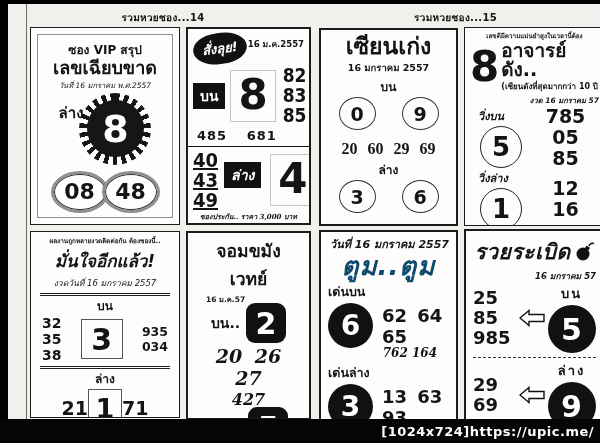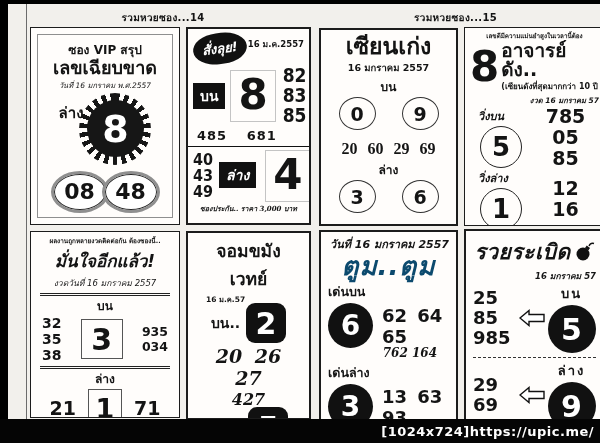--- a/index.html
+++ b/index.html
@@ -36,21 +36,21 @@
   .sl-top { display:flex; justify-content:space-between; align-items:flex-start; }
   .sl-badge { background:#111; color:#fff; font-size:13px; font-weight:bold; font-style:italic; padding:5px 9px; border-radius:50% 50% 50% 50% / 55% 55% 55% 55%; transform:rotate(-7deg); }
   .sl-date { font-size:8.5px; font-weight:bold; margin-top:4px; }
   .sl-bonrow { display:flex; align-items:center; margin-top:2px; }
   .blkbox { background:#111; color:#fff; font-weight:bold; font-size:14px; padding:2px 7px; }
   .sl-bigbox { border:1px solid #c4c4c4; font-size:42px; font-weight:900; line-height:1; padding:3px 7px 5px; margin-left:5px; }
   .sl-pairs { margin-left:7px; font-size:19px; font-weight:900; line-height:1.05; font-stretch:condensed; }
   .sl-triples { font-size:13px; font-weight:600; letter-spacing:1px; margin:2px 0 3px 4px; word-spacing:14px; }
   .sl-div { border-top:1.5px solid #111; margin:0 -5px; }
   .sl-botrow { display:flex; align-items:center; margin-top:3px; }
-  .sl-col40 { font-size:16px; font-weight:900; line-height:1.0; font-stretch:condensed; }
+  .sl-col40 { font-size:20px; font-weight:900; line-height:1.0; font-stretch:condensed;text-decoration:underline; }
   .sl-langbox { margin:0 4px 0 6px; align-self:flex-start; margin-top:12px; font-style:italic; }
   .sl-foot { font-size:7px; font-style:italic; font-weight:bold; text-align:center; margin-top:1px; font-family:"DejaVu Serif", serif; }
 
   
   .p-ziankeng { left:311px; top:24px; width:139px; height:198px; display:flex; flex-direction:column; align-items:center; padding-top:5px; }
   .zk-title { font-size:23px; font-weight:900; line-height:1; }
   .zk-date { font-size:9.5px; font-weight:bold; margin-top:2px; }
   .zk-sec { font-size:12px; font-weight:bold; margin-top:2px; }
   .zk-circles { display:flex; gap:26px; margin-top:1px; }
   .zk-c { width:37px; height:33px; border:1px solid #333; border-radius:50%; display:flex; align-items:center; justify-content:center; font-size:19px; font-weight:800; }
@@ -75,21 +75,21 @@
   .p-manjai { left:22px; top:227px; width:150px; height:187px; border-width:1.5px; padding:4px 7px; }
   .mj-topline { font-size:6.4px; font-weight:bold; text-align:center; white-space:nowrap; }
   .mj-title { font-size:17px; font-weight:900; font-style:italic; text-align:center; margin-top:1px; }
   .mj-date { font-size:8.5px; font-style:italic; text-align:center; margin-top:2px; }
   .mj-dbl { border-top:1px solid #222; border-bottom:1px solid #222; height:3px; margin:3px 2px 0; }
   .mj-sec { text-align:center; font-size:12px; font-weight:bold; }
   .mj-row { display:flex; align-items:center; justify-content:space-between; padding:0 4px; }
   .mj-colL { font-size:14px; font-weight:800; line-height:1.15; }
   .mj-box3 { width:42px; height:40px; border:1.5px solid #555; display:flex; align-items:center; justify-content:center; font-size:30px; font-weight:900; }
   .mj-colR { font-size:12.5px; font-weight:700; line-height:1.2; }
-  .mj-rowL { display:flex; align-items:center; justify-content:center; gap:12px; margin-top:1px; }
+  .mj-rowL { display:flex; align-items:center; justify-content:center; margin-top:1px; }
   .mj-n2 { font-size:19px; font-weight:800; }
   .mj-box1 { width:34px; height:38px; border:1.5px solid #555; display:flex; align-items:center; justify-content:center; font-size:27px; font-weight:bold; }
 
   
   .p-jom { left:178px; top:227px; width:125px; height:189px; padding:4px 18px; }
   .jm-title { font-size:17.5px; font-weight:900; text-align:center; }
   .jm-date { font-size:7.5px; font-weight:bold; }
   .jm-row { display:flex; align-items:center; justify-content:center; gap:6px; margin-top:-2px; }
   .jm-label { font-size:14px; font-weight:bold; }
   .jm-blk { width:40px; height:40px; background:#111; color:#fff; border-radius:9px; display:flex; align-items:center; justify-content:center; font-size:30px; font-weight:900; }

